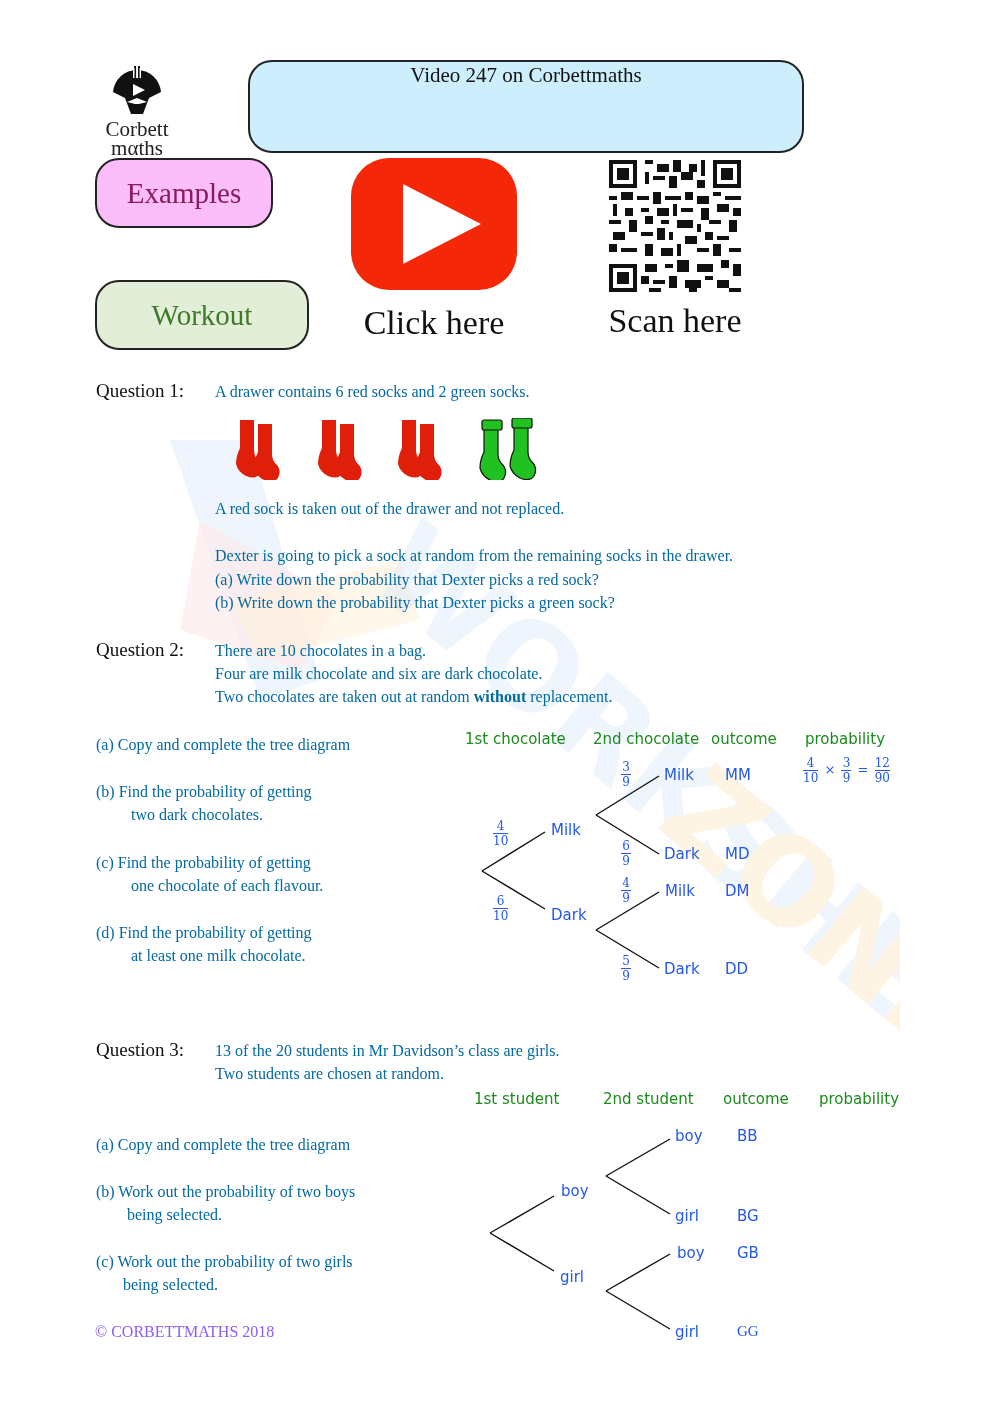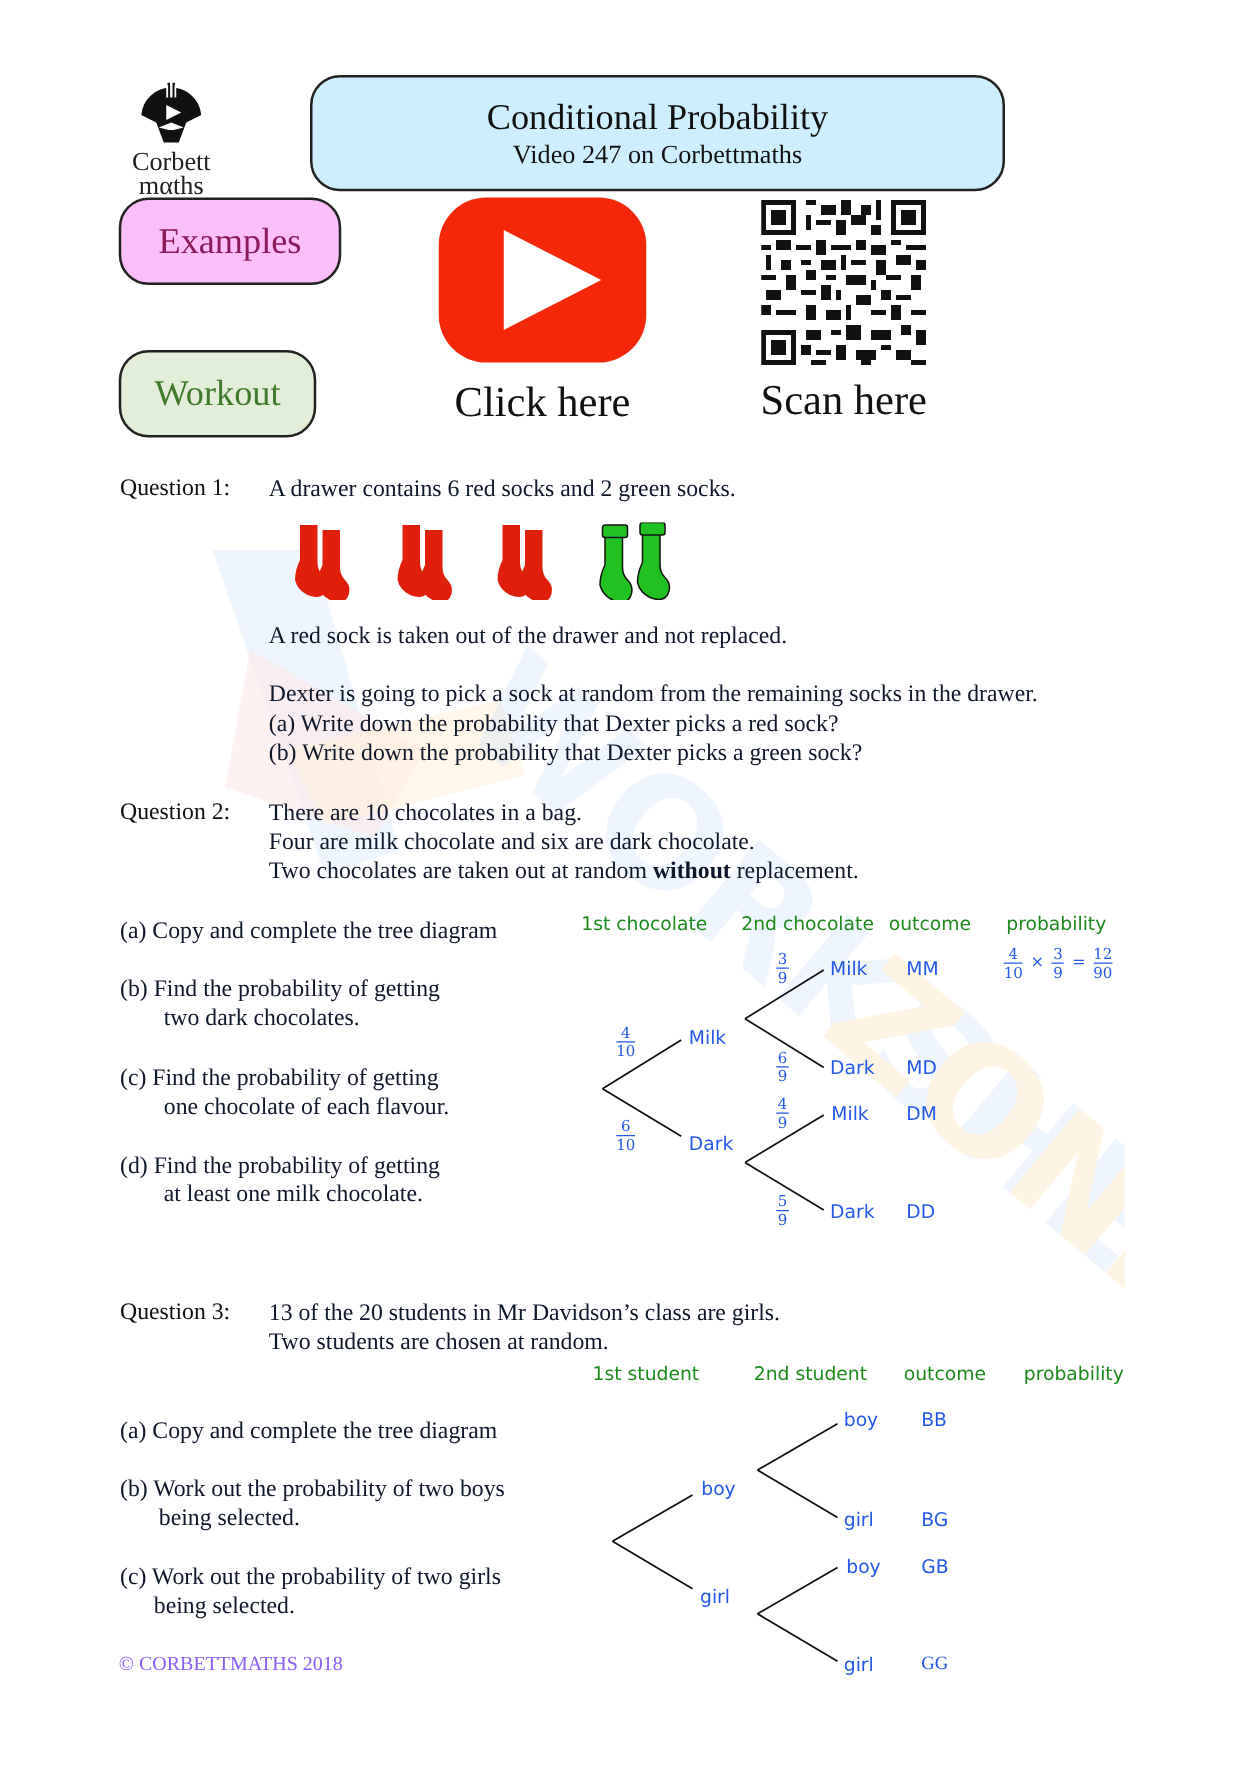--- a/index.html
+++ b/index.html
@@ -16,31 +16,31 @@
   .logo-text { font-family: "Liberation Serif", serif; font-size: 21px; line-height: 19px; color: #222; }
 
   
   .title-box { left: 248px; top: 60px; width: 556px; height: 93px; border: 2px solid #222; border-radius: 24px;
     background: #cdeefc; text-align: center; }
   .title-main { font-family: "Liberation Serif", serif; font-size: 29px; margin-top: 16px; line-height: 32px; color: #111; }
   .title-sub { font-family: "Liberation Serif", serif; font-size: 21px; line-height: 26px; color: #111; }
 
   .pill { border: 2px solid #222; border-radius: 24px; text-align: center; font-family: "Liberation Serif", serif; font-size: 29px; }
   .pill-examples { left: 95px; top: 158px; width: 178px; height: 70px; background: #fbbefb; color: #8a1a5a; line-height: 66px; }
-  .pill-workout { left: 95px; top: 280px; width: 158px; height: 70px; background: #e2eed8; color: #3f7a2a; line-height: 66px; }
+  .pill-workout { left: 95px; top: 280px; width: 214px; height: 70px; background: #e2eed8; color: #3f7a2a; line-height: 66px; }
 
   .yt { left: 351px; top: 158px; width: 166px; height: 132px; background: #f42708; border-radius: 38px; }
   .yt-tri { position: absolute; left: 52px; top: 26px; width: 0; height: 0; border-top: 40px solid transparent;
     border-bottom: 40px solid transparent; border-left: 78px solid #ffffff; }
   .caption { font-family: "Liberation Serif", serif; font-size: 34px; color: #111; text-align: center; }
 
   .qr { left: 609px; top: 160px; width: 132px; height: 132px; }
 
   .qlabel { font-family: "Liberation Serif", serif; font-size: 19px; color: #111; }
-  .qtext { font-family: "Liberation Serif", serif; font-size: 19px; color: #0f172a; line-height: 23.5px; }
+  .qtext { font-family: "Liberation Serif", serif; font-size: 16px; color: #0369a1; line-height: 23.5px; }
 
   .green-h { font-family: "DejaVu Sans", sans-serif; font-size: 15px; color: #1b8a1b; }
   .blue-t { font-family: "DejaVu Sans", sans-serif; font-size: 15px; color: #2358e8; }
   .frac { position: absolute; display: inline-flex; flex-direction: column; align-items: center;
     font-family: "DejaVu Serif", serif; font-size: 12px; color: #2358e8; line-height: 12px; }
   .frac .bar { width: 100%; border-top: 1px solid #2358e8; margin: 1px 0; min-width: 10px; }
   .inl-frac { display: inline-flex; flex-direction: column; align-items: center; vertical-align: middle;
     font-family: "DejaVu Serif", serif; font-size: 12px; color: #2358e8; line-height: 12px; margin: 0 2px; }
   .inl-frac .bar { width: 100%; border-top: 1px solid #2358e8; margin: 1px 0; min-width: 10px; }
 
@@ -71,21 +71,20 @@
       <rect x="29" y="2" width="1.6" height="12" fill="#111"></rect>
       <polygon points="24,18 36,24 24,30" fill="#fff"></polygon>
       <path d="M18 36 L28 32 L38 36 L30 38 L26 38 Z" fill="#fff"></path>
     </svg>
   </div>
   <div class="logo-text">Corbett</div>
   <div class="logo-text">mαths</div>
 </div>
 
 <div class="abs title-box">
-  <div class="title-main">Conditional Probability</div>
   <div class="title-sub">Video 247 on Corbettmaths</div>
 </div>
 
 <div class="abs pill pill-examples">Examples</div>
 <div class="abs pill pill-workout">Workout</div>
 
 <div class="abs yt">
   <div class="yt-tri"></div>
 </div>
 <div class="abs caption" style="left:351px;top:304px;width:166px;">Click here</div>

